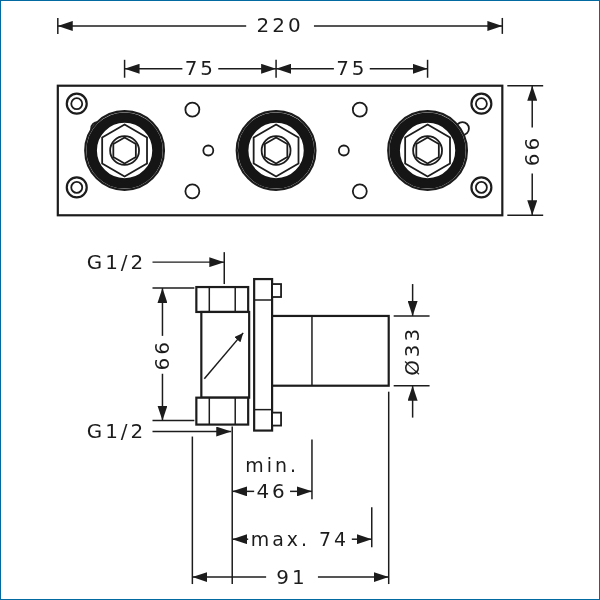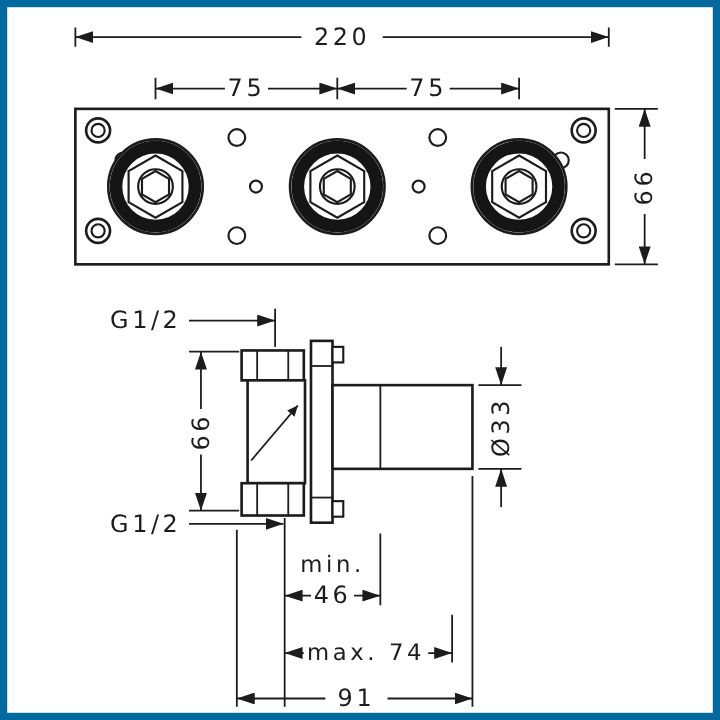--- a/index.html
+++ b/index.html
@@ -1,18 +1,18 @@
 <!DOCTYPE html>
 <html><head>
 <meta charset="utf-8">
 <style>
   html,body{margin:0;padding:0;background:#f4f4f4;}
   .frame{
     width:600px;height:600px;background:#ffffff;
-    border:6px solid #0369a1;box-sizing:border-box;
+    border:1px solid #0369a1;box-sizing:border-box;
     position:relative;overflow:hidden;
     font-family:"DejaVu Sans", sans-serif;
     text-align:right;
   }
   svg{display:block;}
   .of {fill:#ffffff;stroke:#1c1c1c;stroke-width:2.2;}
   .thin{fill:#ffffff;stroke:#1c1c1c;stroke-width:1.8;}
   .ring{fill:none;stroke:#151515;stroke-width:10.5;}
   .d  {fill:none;stroke:#1c1c1c;stroke-width:1.5;}
   .dim-label{

